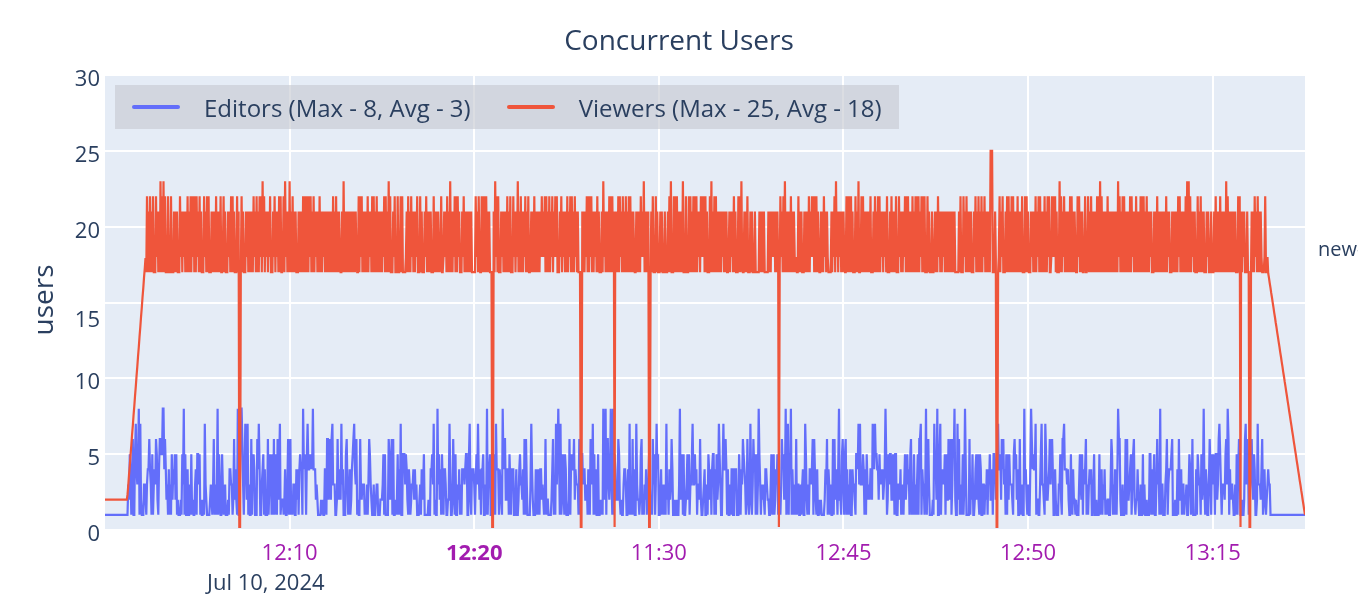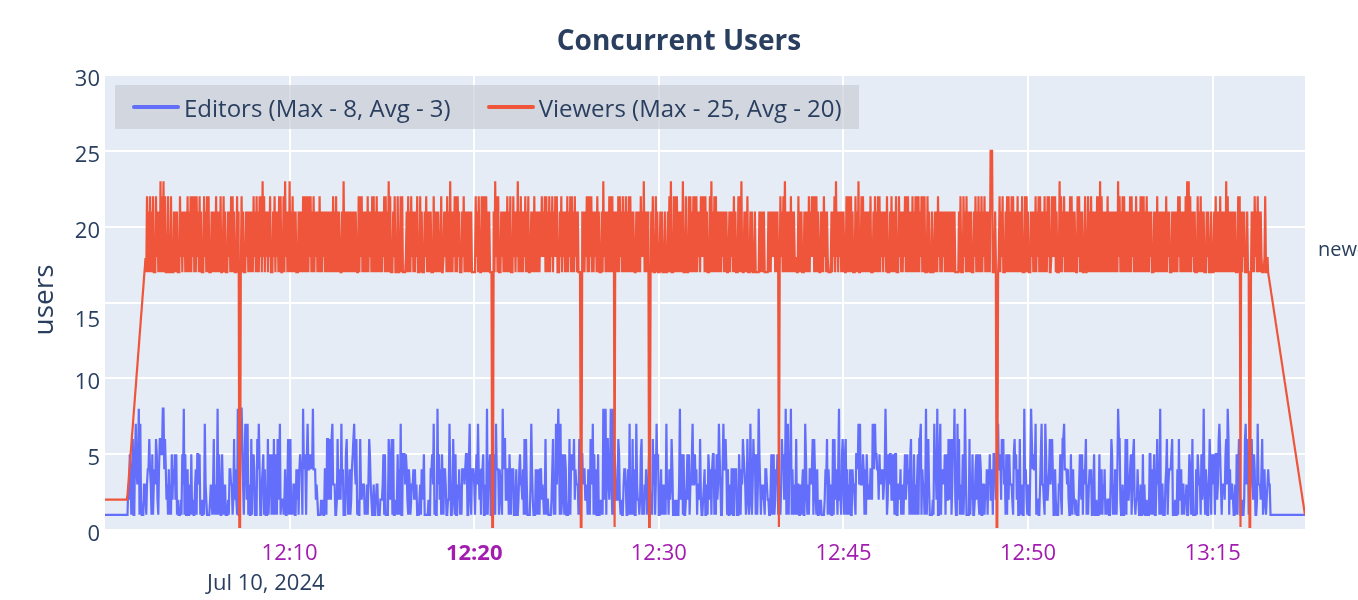--- a/index.html
+++ b/index.html
@@ -16,21 +16,21 @@
     position: relative;
     width: 1358px;
     height: 600px;
   }
   .title {
     position: absolute;
     top: 20px;
     width: 100%;
     text-align: center;
     font-size: 28px;
-    font-weight: 700;
+    font-weight: 400;
     color: #2a3f5f;
   }
   .ylabel {
     position: absolute;
     left: 6px;
     top: 50%;
     transform: translateY(-50%) rotate(-90deg);
     transform-origin: center;
     font-size: 28px;
     color: #2a3f5f;
@@ -62,21 +62,21 @@
     display: flex;
     align-items: center;
     background: rgba(200,203,210,0.65);
     border: 1px solid rgba(0,0,0,0.0);
     padding: 0 16px;
     font-size: 24px;
     color: #2a3f5f;
     gap: 36px;
     z-index: 5;
   }
-  .legend-item { display: flex; align-items: center; gap: 4px; }
+  .legend-item { display: flex; align-items: center; gap: 24px; }
   .legend-swatch { width: 48px; height: 4px; border-radius: 2px; }
   .swatch-editors { background: #636efa; }
   .swatch-viewers { background: #ef553b; }
   .axis-tick-y {
     position: absolute;
     right: 1258px;
     width: 50px;
     text-align: right;
     font-size: 22px;
     color: #2a3f5f;
@@ -158,37 +158,37 @@
       <div class="axis-tick-y" style="top: 365.333px;">10</div>
       <div class="axis-tick-y" style="top: 303px;">15</div>
       <div class="axis-tick-y" style="top: 213.667px;">20</div>
       <div class="axis-tick-y" style="top: 137.833px;">25</div>
       <div class="axis-tick-y" style="top: 62px;">30</div>
     </div>
 
   <div id="xticks">
       <div class="axis-tick-x" style="left: 289.615px;">12:10</div>
       <div class="axis-tick-x" style="left: 474.231px; font-weight: bold;">12:20</div>
-      <div class="axis-tick-x" style="left: 658.846px;">12:30</div>
+      <div class="axis-tick-x" style="left: 658.846px;">11:30</div>
       <div class="axis-tick-x" style="left: 843.462px;">12:45</div>
       <div class="axis-tick-x" style="left: 1028.08px; text-align: center;">12:50</div>
       <div class="axis-tick-x" style="left: 1212.69px;">13:15</div>
     </div>
 
   <div class="date-label">Jul 10, 2024</div>
 
   <svg class="plot" viewBox="0 0 1200 455" preserveAspectRatio="none">
     <polyline id="editors-line" class="series-editors" points="0.0,439.8 0.8,439.8 1.5,439.8 2.3,439.8 3.0,439.8 3.8,439.8 4.5,439.8 5.3,439.8 6.0,439.8 6.8,439.8 7.5,439.8 8.3,439.8 9.0,439.8 9.8,439.8 10.5,439.8 11.3,439.8 12.0,439.8 12.8,439.8 13.5,439.8 14.3,439.8 15.0,439.8 15.8,439.8 16.5,439.8 17.3,439.8 18.0,439.8 18.8,439.8 19.5,439.8 20.3,439.8 21.0,439.8 21.8,439.8 22.5,439.8 23.3,409.5 24.0,424.7 24.8,379.2 25.5,394.3 26.3,439.8 27.0,424.7 27.8,364.0 28.5,439.8 29.3,439.8 30.0,379.2 30.8,348.8 31.5,394.3 32.3,409.5 33.0,394.3 33.8,333.7 34.5,439.8 35.3,348.8 36.0,424.7 36.8,439.8 37.5,439.8 38.3,439.8 39.0,409.5 39.8,409.5 40.5,424.7 41.3,439.8 42.0,409.5 42.8,394.3 43.5,394.3 44.3,364.0 45.0,394.3 45.8,409.5 46.5,439.8 47.3,379.2 48.0,439.8 48.8,409.5 49.5,394.3 50.3,409.5 51.0,364.0 51.8,379.2 52.5,424.7 53.3,439.8 54.0,394.3 54.8,364.0 55.5,364.0 56.3,379.2 57.0,379.2 57.8,333.7 58.5,333.7 59.3,394.3 60.0,364.0 60.8,394.3 61.5,424.7 62.3,409.5 63.0,439.8 63.8,394.3 64.5,439.8 65.3,409.5 66.0,439.8 66.8,379.2 67.5,424.7 68.3,394.3 69.0,409.5 69.8,379.2 70.5,424.7 71.3,379.2 72.0,439.8 72.8,424.7 73.5,439.8 74.3,439.8 75.0,439.8 75.8,424.7 76.5,439.8 77.3,379.2 78.0,409.5 78.8,333.7 79.5,439.8 80.3,379.2 81.1,439.8 81.8,439.8 82.6,394.3 83.3,439.8 84.1,439.8 84.8,409.5 85.6,439.8 86.3,379.2 87.1,439.8 87.8,424.7 88.6,439.8 89.3,439.8 90.1,409.5 90.8,394.3 91.6,439.8 92.3,379.2 93.1,379.2 93.8,409.5 94.6,379.2 95.3,439.8 96.1,424.7 96.8,439.8 97.6,439.8 98.3,424.7 99.1,439.8 99.8,348.8 100.6,409.5 101.3,424.7 102.1,439.8 102.8,439.8 103.6,439.8 104.3,439.8 105.1,424.7 105.8,409.5 106.6,424.7 107.3,439.8 108.1,409.5 108.8,364.0 109.6,439.8 110.3,409.5 111.1,439.8 111.8,424.7 112.6,333.7 113.3,439.8 114.1,379.2 114.8,409.5 115.6,439.8 116.3,439.8 117.1,379.2 117.8,409.5 118.6,439.8 119.3,424.7 120.1,409.5 120.8,439.8 121.6,439.8 122.3,439.8 123.1,424.7 123.8,439.8 124.6,394.3 125.3,394.3 126.1,409.5 126.8,409.5 127.6,439.8 128.3,424.7 129.1,364.0 129.8,424.7 130.6,394.3 131.3,424.7 132.1,439.8 132.8,333.7 133.6,439.8 134.3,439.8 135.1,394.3 135.8,333.7 136.6,333.7 137.3,364.0 138.1,409.5 138.8,439.8 139.6,394.3 140.3,348.8 141.1,379.2 141.8,424.7 142.6,348.8 143.3,439.8 144.1,409.5 144.8,439.8 145.6,439.8 146.3,364.0 147.1,439.8 147.8,394.3 148.6,379.2 149.3,394.3 150.1,439.8 150.8,439.8 151.6,439.8 152.3,364.0 153.1,394.3 153.8,348.8 154.6,394.3 155.3,439.8 156.1,439.8 156.8,409.5 157.6,394.3 158.3,379.2 159.1,439.8 159.8,394.3 160.6,439.8 161.4,439.8 162.1,439.8 162.9,364.0 163.6,439.8 164.4,409.5 165.1,379.2 165.9,394.3 166.6,439.8 167.4,379.2 168.1,439.8 168.9,364.0 169.6,439.8 170.4,424.7 171.1,379.2 171.9,439.8 172.6,364.0 173.4,424.7 174.1,394.3 174.9,348.8 175.6,439.8 176.4,424.7 177.1,424.7 177.9,424.7 178.6,439.8 179.4,424.7 180.1,394.3 180.9,439.8 181.6,439.8 182.4,409.5 183.1,364.0 183.9,439.8 184.6,394.3 185.4,364.0 186.1,439.8 186.9,424.7 187.6,439.8 188.4,409.5 189.1,409.5 189.9,439.8 190.6,439.8 191.4,394.3 192.1,424.7 192.9,394.3 193.6,439.8 194.4,394.3 195.1,379.2 195.9,394.3 196.6,394.3 197.4,439.8 198.1,333.7 198.9,394.3 199.6,379.2 200.4,394.3 201.1,439.8 201.9,379.2 202.6,348.8 203.4,394.3 204.1,394.3 204.9,379.2 205.6,394.3 206.4,379.2 207.1,394.3 207.9,333.7 208.6,394.3 209.4,394.3 210.1,394.3 210.9,424.7 211.6,409.5 212.4,424.7 213.1,439.8 213.9,439.8 214.6,439.8 215.4,439.8 216.1,424.7 216.9,439.8 217.6,424.7 218.4,439.8 219.1,439.8 219.9,394.3 220.6,394.3 221.4,439.8 222.1,364.0 222.9,364.0 223.6,424.7 224.4,364.0 225.1,394.3 225.9,424.7 226.6,364.0 227.4,348.8 228.1,409.5 228.9,409.5 229.6,409.5 230.4,439.8 231.1,439.8 231.9,424.7 232.6,364.0 233.4,424.7 234.1,409.5 234.9,394.3 235.6,424.7 236.4,348.8 237.1,409.5 237.9,394.3 238.6,439.8 239.4,439.8 240.2,439.8 240.9,379.2 241.7,364.0 242.4,409.5 243.2,439.8 243.9,424.7 244.7,394.3 245.4,439.8 246.2,424.7 246.9,394.3 247.7,379.2 248.4,364.0 249.2,348.8 249.9,394.3 250.7,409.5 251.4,364.0 252.2,439.8 252.9,424.7 253.7,439.8 254.4,439.8 255.2,364.0 255.9,409.5 256.7,424.7 257.4,409.5 258.2,409.5 258.9,409.5 259.7,439.8 260.4,424.7 261.2,439.8 261.9,409.5 262.7,439.8 263.4,409.5 264.2,364.0 264.9,379.2 265.7,409.5 266.4,424.7 267.2,439.8 267.9,439.8 268.7,409.5 269.4,439.8 270.2,439.8 270.9,424.7 271.7,409.5 272.4,409.5 273.2,439.8 273.9,439.8 274.7,439.8 275.4,424.7 276.2,424.7 276.9,424.7 277.7,409.5 278.4,379.2 279.2,439.8 279.9,379.2 280.7,439.8 281.4,439.8 282.2,439.8 282.9,439.8 283.7,364.0 284.4,379.2 285.2,424.7 285.9,409.5 286.7,364.0 287.4,439.8 288.2,364.0 288.9,439.8 289.7,439.8 290.4,424.7 291.2,439.8 291.9,424.7 292.7,379.2 293.4,439.8 294.2,394.3 294.9,439.8 295.7,348.8 296.4,439.8 297.2,439.8 297.9,379.2 298.7,379.2 299.4,379.2 300.2,409.5 300.9,379.2 301.7,394.3 302.4,424.7 303.2,439.8 303.9,394.3 304.7,409.5 305.4,439.8 306.2,424.7 306.9,409.5 307.7,409.5 308.4,394.3 309.2,424.7 309.9,394.3 310.7,424.7 311.4,409.5 312.2,439.8 312.9,439.8 313.7,439.8 314.4,424.7 315.2,409.5 315.9,439.8 316.7,394.3 317.4,424.7 318.2,409.5 318.9,379.2 319.7,439.8 320.5,439.8 321.2,439.8 322.0,439.8 322.7,439.8 323.5,424.7 324.2,439.8 325.0,439.8 325.7,394.3 326.5,394.3 327.2,379.2 328.0,409.5 328.7,348.8 329.5,439.8 330.2,424.7 331.0,439.8 331.7,439.8 332.5,333.7 333.2,409.5 334.0,379.2 334.7,424.7 335.5,394.3 336.2,439.8 337.0,379.2 337.7,409.5 338.5,439.8 339.2,394.3 340.0,394.3 340.7,409.5 341.5,439.8 342.2,439.8 343.0,424.7 343.7,424.7 344.5,348.8 345.2,394.3 346.0,439.8 346.7,439.8 347.5,424.7 348.2,364.0 349.0,409.5 349.7,439.8 350.5,379.2 351.2,439.8 352.0,439.8 352.7,409.5 353.5,424.7 354.2,394.3 355.0,439.8 355.7,409.5 356.5,439.8 357.2,394.3 358.0,394.3 358.7,394.3 359.5,409.5 360.2,394.3 361.0,379.2 361.7,379.2 362.5,439.8 363.2,439.8 364.0,379.2 364.7,348.8 365.5,424.7 366.2,439.8 367.0,394.3 367.7,394.3 368.5,394.3 369.2,409.5 370.0,439.8 370.7,409.5 371.5,379.2 372.2,409.5 373.0,348.8 373.7,394.3 374.5,424.7 375.2,394.3 376.0,439.8 376.7,394.3 377.5,394.3 378.2,379.2 379.0,439.8 379.7,439.8 380.5,409.5 381.2,439.8 382.0,333.7 382.7,439.8 383.5,394.3 384.2,394.3 385.0,379.2 385.7,439.8 386.5,439.8 387.2,439.8 388.0,409.5 388.7,439.8 389.5,379.2 390.2,439.8 391.0,348.8 391.7,394.3 392.5,394.3 393.2,394.3 394.0,439.8 394.7,394.3 395.5,409.5 396.2,424.7 397.0,439.8 397.7,333.7 398.5,394.3 399.2,364.0 400.0,364.0 400.8,424.7 401.5,424.7 402.3,394.3 403.0,394.3 403.8,439.8 404.5,379.2 405.3,409.5 406.0,439.8 406.8,394.3 407.5,394.3 408.3,394.3 409.0,439.8 409.8,439.8 410.5,424.7 411.3,394.3 412.0,439.8 412.8,439.8 413.5,424.7 414.3,394.3 415.0,379.2 415.8,409.5 416.5,409.5 417.3,424.7 418.0,394.3 418.8,439.8 419.5,364.0 420.3,439.8 421.0,364.0 421.8,409.5 422.5,439.8 423.3,439.8 424.0,439.8 424.8,439.8 425.5,409.5 426.3,348.8 427.0,394.3 427.8,424.7 428.5,439.8 429.3,439.8 430.0,439.8 430.8,394.3 431.5,439.8 432.3,394.3 433.0,439.8 433.8,394.3 434.5,439.8 435.3,394.3 436.0,394.3 436.8,424.7 437.5,409.5 438.3,424.7 439.0,439.8 439.8,424.7 440.5,364.0 441.3,439.8 442.0,424.7 442.8,424.7 443.5,439.8 444.3,439.8 445.0,439.8 445.8,439.8 446.5,424.7 447.3,394.3 448.0,364.0 448.8,439.8 449.5,409.5 450.3,439.8 451.0,348.8 451.8,409.5 452.5,379.2 453.3,333.7 454.0,379.2 454.8,439.8 455.5,348.8 456.3,439.8 457.0,424.7 457.8,379.2 458.5,409.5 459.3,439.8 460.0,379.2 460.8,394.3 461.5,439.8 462.3,439.8 463.0,439.8 463.8,424.7 464.5,364.0 465.3,439.8 466.0,394.3 466.8,379.2 467.5,394.3 468.3,394.3 469.0,364.0 469.8,424.7 470.5,394.3 471.3,409.5 472.0,409.5 472.8,409.5 473.5,439.8 474.3,364.0 475.0,439.8 475.8,409.5 476.5,379.2 477.3,379.2 478.0,409.5 478.8,394.3 479.5,394.3 480.3,424.7 481.1,424.7 481.8,409.5 482.6,439.8 483.3,394.3 484.1,409.5 484.8,439.8 485.6,364.0 486.3,394.3 487.1,409.5 487.8,348.8 488.6,439.8 489.3,379.2 490.1,439.8 490.8,394.3 491.6,439.8 492.3,439.8 493.1,379.2 493.8,439.8 494.6,439.8 495.3,424.7 496.1,439.8 496.8,424.7 497.6,439.8 498.3,333.7 499.1,424.7 499.8,409.5 500.6,333.7 501.3,439.8 502.1,364.0 502.8,364.0 503.6,409.5 504.3,424.7 505.1,394.3 505.8,333.7 506.6,409.5 507.3,439.8 508.1,333.7 508.8,439.8 509.6,379.2 510.3,394.3 511.1,424.7 511.8,424.7 512.6,424.7 513.3,364.0 514.1,379.2 514.8,424.7 515.6,439.8 516.3,424.7 517.1,439.8 517.8,439.8 518.6,409.5 519.3,394.3 520.1,394.3 520.8,409.5 521.6,439.8 522.3,439.8 523.1,394.3 523.8,439.8 524.6,348.8 525.3,439.8 526.1,409.5 526.8,439.8 527.6,364.0 528.3,439.8 529.1,394.3 529.8,439.8 530.6,439.8 531.3,348.8 532.1,409.5 532.8,424.7 533.6,424.7 534.3,439.8 535.1,424.7 535.8,379.2 536.6,364.0 537.3,439.8 538.1,424.7 538.8,439.8 539.6,409.5 540.3,424.7 541.1,394.3 541.8,439.8 542.6,409.5 543.3,409.5 544.1,379.2 544.8,409.5 545.6,439.8 546.3,424.7 547.1,439.8 547.8,364.0 548.6,409.5 549.3,379.2 550.1,439.8 550.8,409.5 551.6,348.8 552.3,394.3 553.1,379.2 553.8,439.8 554.6,439.8 555.3,424.7 556.1,394.3 556.8,439.8 557.6,424.7 558.3,409.5 559.1,439.8 559.8,409.5 560.6,439.8 561.4,348.8 562.1,424.7 562.9,409.5 563.6,439.8 564.4,394.3 565.1,424.7 565.9,409.5 566.6,364.0 567.4,394.3 568.1,439.8 568.9,439.8 569.6,424.7 570.4,439.8 571.1,439.8 571.9,424.7 572.6,439.8 573.4,439.8 574.1,409.5 574.9,333.7 575.6,424.7 576.4,394.3 577.1,379.2 577.9,439.8 578.6,379.2 579.4,439.8 580.1,439.8 580.9,424.7 581.6,409.5 582.4,379.2 583.1,424.7 583.9,379.2 584.6,439.8 585.4,409.5 586.1,409.5 586.9,379.2 587.6,348.8 588.4,409.5 589.1,409.5 589.9,379.2 590.6,409.5 591.4,394.3 592.1,439.8 592.9,409.5 593.6,409.5 594.4,424.7 595.1,364.0 595.9,424.7 596.6,439.8 597.4,439.8 598.1,424.7 598.9,409.5 599.6,394.3 600.4,439.8 601.1,439.8 601.9,409.5 602.6,439.8 603.4,379.2 604.1,394.3 604.9,424.7 605.6,394.3 606.4,439.8 607.1,394.3 607.9,379.2 608.6,379.2 609.4,439.8 610.1,394.3 610.9,439.8 611.6,379.2 612.4,424.7 613.1,409.5 613.9,348.8 614.6,379.2 615.4,409.5 616.1,439.8 616.9,439.8 617.6,394.3 618.4,348.8 619.1,394.3 619.9,394.3 620.6,364.0 621.4,394.3 622.1,439.8 622.9,394.3 623.6,439.8 624.4,439.8 625.1,409.5 625.9,439.8 626.6,394.3 627.4,394.3 628.1,439.8 628.9,439.8 629.6,394.3 630.4,394.3 631.1,394.3 631.9,439.8 632.6,439.8 633.4,439.8 634.1,379.2 634.9,409.5 635.6,439.8 636.4,394.3 637.1,409.5 637.9,364.0 638.6,379.2 639.4,394.3 640.2,409.5 640.9,439.8 641.7,424.7 642.4,364.0 643.2,409.5 643.9,439.8 644.7,424.7 645.4,348.8 646.2,409.5 646.9,439.8 647.7,409.5 648.4,364.0 649.2,394.3 649.9,379.2 650.7,439.8 651.4,379.2 652.2,439.8 652.9,409.5 653.7,333.7 654.4,379.2 655.2,409.5 655.9,439.8 656.7,409.5 657.4,424.7 658.2,409.5 658.9,424.7 659.7,439.8 660.4,394.3 661.2,394.3 661.9,409.5 662.7,424.7 663.4,424.7 664.2,439.8 664.9,439.8 665.7,409.5 666.4,379.2 667.2,439.8 667.9,394.3 668.7,379.2 669.4,439.8 670.2,424.7 670.9,394.3 671.7,409.5 672.4,379.2 673.2,439.8 673.9,424.7 674.7,424.7 675.4,439.8 676.2,409.5 676.9,364.0 677.7,394.3 678.4,379.2 679.2,424.7 679.9,409.5 680.7,333.7 681.4,439.8 682.2,409.5 682.9,348.8 683.7,439.8 684.4,379.2 685.2,394.3 685.9,333.7 686.7,439.8 687.4,394.3 688.2,424.7 688.9,439.8 689.7,409.5 690.4,439.8 691.2,364.0 691.9,439.8 692.7,409.5 693.4,409.5 694.2,439.8 694.9,439.8 695.7,409.5 696.4,439.8 697.2,409.5 697.9,394.3 698.7,439.8 699.4,439.8 700.2,348.8 700.9,379.2 701.7,424.7 702.4,439.8 703.2,409.5 703.9,439.8 704.7,394.3 705.4,394.3 706.2,409.5 706.9,394.3 707.7,364.0 708.4,439.8 709.2,364.0 709.9,394.3 710.7,424.7 711.4,439.8 712.2,394.3 712.9,439.8 713.7,439.8 714.4,424.7 715.2,439.8 715.9,424.7 716.7,439.8 717.4,439.8 718.2,439.8 718.9,439.8 719.7,424.7 720.5,394.3 721.2,409.5 722.0,364.0 722.7,439.8 723.5,394.3 724.2,409.5 725.0,439.8 725.7,409.5 726.5,439.8 727.2,439.8 728.0,364.0 728.7,439.8 729.5,364.0 730.2,424.7 731.0,394.3 731.7,409.5 732.5,439.8 733.2,394.3 734.0,333.7 734.7,424.7 735.5,424.7 736.2,439.8 737.0,379.2 737.7,364.0 738.5,409.5 739.2,439.8 740.0,379.2 740.7,364.0 741.5,439.8 742.2,394.3 743.0,439.8 743.7,409.5 744.5,439.8 745.2,394.3 746.0,439.8 746.7,439.8 747.5,394.3 748.2,409.5 749.0,409.5 749.7,424.7 750.5,439.8 751.2,379.2 752.0,379.2 752.7,394.3 753.5,348.8 754.2,409.5 755.0,348.8 755.7,409.5 756.5,409.5 757.2,409.5 758.0,379.2 758.7,394.3 759.5,439.8 760.2,394.3 761.0,439.8 761.7,379.2 762.5,409.5 763.2,424.7 764.0,409.5 764.7,424.7 765.5,394.3 766.2,394.3 767.0,424.7 767.7,348.8 768.5,364.0 769.2,394.3 770.0,348.8 770.7,379.2 771.5,379.2 772.2,394.3 773.0,394.3 773.7,424.7 774.5,379.2 775.2,409.5 776.0,394.3 776.7,409.5 777.5,394.3 778.2,424.7 779.0,409.5 779.7,394.3 780.5,333.7 781.2,379.2 782.0,439.8 782.7,424.7 783.5,379.2 784.2,409.5 785.0,379.2 785.7,379.2 786.5,424.7 787.2,424.7 788.0,379.2 788.7,394.3 789.5,439.8 790.2,379.2 791.0,379.2 791.7,439.8 792.5,439.8 793.2,409.5 794.0,409.5 794.7,424.7 795.5,394.3 796.2,439.8 797.0,409.5 797.7,424.7 798.5,439.8 799.2,409.5 800.0,379.2 800.8,424.7 801.5,409.5 802.3,379.2 803.0,409.5 803.8,394.3 804.5,439.8 805.3,379.2 806.0,364.0 806.8,439.8 807.5,409.5 808.3,439.8 809.0,379.2 809.8,439.8 810.5,409.5 811.3,439.8 812.0,409.5 812.8,379.2 813.5,439.8 814.3,364.0 815.0,364.0 815.8,348.8 816.5,439.8 817.3,394.3 818.0,409.5 818.8,409.5 819.5,439.8 820.3,409.5 821.0,333.7 821.8,439.8 822.5,394.3 823.3,364.0 824.0,409.5 824.8,439.8 825.5,439.8 826.3,439.8 827.0,439.8 827.8,424.7 828.5,439.8 829.3,348.8 830.0,394.3 830.8,394.3 831.5,424.7 832.3,333.7 833.0,439.8 833.8,439.8 834.5,379.2 835.3,348.8 836.0,439.8 836.8,394.3 837.5,409.5 838.3,394.3 839.0,409.5 839.8,379.2 840.5,439.8 841.3,379.2 842.0,424.7 842.8,424.7 843.5,364.0 844.3,424.7 845.0,409.5 845.8,364.0 846.5,439.8 847.3,409.5 848.0,364.0 848.8,379.2 849.5,333.7 850.3,424.7 851.0,439.8 851.8,439.8 852.5,348.8 853.3,424.7 854.0,364.0 854.8,439.8 855.5,409.5 856.3,439.8 857.0,424.7 857.8,379.2 858.5,439.8 859.3,409.5 860.0,333.7 860.8,394.3 861.5,439.8 862.3,439.8 863.0,439.8 863.8,439.8 864.5,364.0 865.3,439.8 866.0,409.5 866.8,424.7 867.5,379.2 868.3,439.8 869.0,439.8 869.8,424.7 870.5,394.3 871.3,379.2 872.0,424.7 872.8,379.2 873.5,424.7 874.3,439.8 875.0,379.2 875.8,394.3 876.5,439.8 877.3,439.8 878.0,409.5 878.8,409.5 879.5,439.8 880.3,409.5 881.1,424.7 881.8,394.3 882.6,439.8 883.3,394.3 884.1,409.5 884.8,379.2 885.6,424.7 886.3,424.7 887.1,394.3 887.8,439.8 888.6,379.2 889.3,379.2 890.1,394.3 890.8,424.7 891.6,394.3 892.3,364.0 893.1,348.8 893.8,394.3 894.6,394.3 895.3,379.2 896.1,424.7 896.8,364.0 897.6,394.3 898.3,364.0 899.1,409.5 899.8,394.3 900.6,439.8 901.3,379.2 902.1,439.8 902.8,379.2 903.6,424.7 904.3,379.2 905.1,409.5 905.8,409.5 906.6,409.5 907.3,424.7 908.1,439.8 908.8,379.2 909.6,364.0 910.3,394.3 911.1,379.2 911.8,424.7 912.6,394.3 913.3,439.8 914.1,439.8 914.8,364.0 915.6,439.8 916.3,424.7 917.1,409.5 917.8,439.8 918.6,439.8 919.3,333.7 920.1,409.5 920.8,394.3 921.6,424.7 922.3,439.8 923.1,409.5 923.8,439.8 924.6,439.8 925.3,394.3 926.1,333.7 926.8,364.0 927.6,394.3 928.3,379.2 929.1,394.3 929.8,394.3 930.6,348.8 931.3,439.8 932.1,424.7 932.8,424.7 933.6,439.8 934.3,439.8 935.1,409.5 935.8,379.2 936.6,348.8 937.3,409.5 938.1,409.5 938.8,424.7 939.6,439.8 940.3,348.8 941.1,379.2 941.8,424.7 942.6,424.7 943.3,409.5 944.1,394.3 944.8,364.0 945.6,409.5 946.3,379.2 947.1,364.0 947.8,394.3 948.6,439.8 949.3,439.8 950.1,394.3 950.8,424.7 951.6,439.8 952.3,439.8 953.1,439.8 953.8,409.5 954.6,409.5 955.3,379.2 956.1,424.7 956.8,439.8 957.6,364.0 958.3,364.0 959.1,348.8 959.8,394.3 960.6,394.3 961.4,394.3 962.1,409.5 962.9,394.3 963.6,424.7 964.4,439.8 965.1,439.8 965.9,379.2 966.6,424.7 967.4,439.8 968.1,394.3 968.9,424.7 969.6,424.7 970.4,439.8 971.1,424.7 971.9,439.8 972.6,439.8 973.4,439.8 974.1,409.5 974.9,379.2 975.6,409.5 976.4,424.7 977.1,379.2 977.9,439.8 978.6,394.3 979.4,409.5 980.1,394.3 980.9,364.0 981.6,439.8 982.4,409.5 983.1,439.8 983.9,409.5 984.6,394.3 985.4,409.5 986.1,394.3 986.9,439.8 987.6,439.8 988.4,409.5 989.1,379.2 989.9,439.8 990.6,439.8 991.4,424.7 992.1,439.8 992.9,439.8 993.6,439.8 994.4,379.2 995.1,439.8 995.9,409.5 996.6,394.3 997.4,439.8 998.1,409.5 998.9,424.7 999.6,394.3 1000.4,439.8 1001.1,424.7 1001.9,439.8 1002.6,424.7 1003.4,424.7 1004.1,439.8 1004.9,439.8 1005.6,409.5 1006.4,364.0 1007.1,379.2 1007.9,439.8 1008.6,409.5 1009.4,439.8 1010.1,394.3 1010.9,409.5 1011.6,439.8 1012.4,394.3 1013.1,333.7 1013.9,364.0 1014.6,364.0 1015.4,424.7 1016.1,439.8 1016.9,439.8 1017.6,409.5 1018.4,439.8 1019.1,439.8 1019.9,424.7 1020.6,364.0 1021.4,439.8 1022.1,364.0 1022.9,424.7 1023.6,424.7 1024.4,409.5 1025.1,394.3 1025.9,379.2 1026.6,439.8 1027.4,409.5 1028.1,379.2 1028.9,364.0 1029.6,424.7 1030.4,439.8 1031.1,424.7 1031.9,424.7 1032.6,394.3 1033.4,424.7 1034.1,439.8 1034.9,439.8 1035.6,409.5 1036.4,439.8 1037.1,439.8 1037.9,379.2 1038.6,439.8 1039.4,409.5 1040.2,439.8 1040.9,439.8 1041.7,424.7 1042.4,439.8 1043.2,439.8 1043.9,439.8 1044.7,379.2 1045.4,379.2 1046.2,439.8 1046.9,394.3 1047.7,439.8 1048.4,409.5 1049.2,379.2 1049.9,439.8 1050.7,439.8 1051.4,409.5 1052.2,364.0 1052.9,409.5 1053.7,394.3 1054.4,439.8 1055.2,333.7 1055.9,439.8 1056.7,409.5 1057.4,409.5 1058.2,439.8 1058.9,439.8 1059.7,439.8 1060.4,409.5 1061.2,394.3 1061.9,364.0 1062.7,439.8 1063.4,409.5 1064.2,394.3 1064.9,394.3 1065.7,394.3 1066.4,379.2 1067.2,364.0 1067.9,439.8 1068.7,439.8 1069.4,439.8 1070.2,424.7 1070.9,439.8 1071.7,439.8 1072.4,394.3 1073.2,439.8 1073.9,364.0 1074.7,424.7 1075.4,424.7 1076.2,394.3 1076.9,439.8 1077.7,409.5 1078.4,409.5 1079.2,439.8 1079.9,424.7 1080.7,424.7 1081.4,409.5 1082.2,439.8 1082.9,439.8 1083.7,409.5 1084.4,379.2 1085.2,394.3 1085.9,439.8 1086.7,424.7 1087.4,364.0 1088.2,439.8 1088.9,439.8 1089.7,439.8 1090.4,439.8 1091.2,394.3 1091.9,439.8 1092.7,379.2 1093.4,394.3 1094.2,409.5 1094.9,409.5 1095.7,439.8 1096.4,379.2 1097.2,424.7 1097.9,409.5 1098.7,333.7 1099.4,409.5 1100.2,439.8 1100.9,394.3 1101.7,409.5 1102.4,439.8 1103.2,439.8 1103.9,409.5 1104.7,364.0 1105.4,394.3 1106.2,439.8 1106.9,379.2 1107.7,409.5 1108.4,379.2 1109.2,394.3 1109.9,439.8 1110.7,379.2 1111.4,379.2 1112.2,424.7 1112.9,409.5 1113.7,364.0 1114.4,348.8 1115.2,379.2 1115.9,409.5 1116.7,439.8 1117.4,409.5 1118.2,409.5 1118.9,409.5 1119.7,424.7 1120.5,379.2 1121.2,364.0 1122.0,409.5 1122.7,333.7 1123.5,364.0 1124.2,439.8 1125.0,394.3 1125.7,424.7 1126.5,409.5 1127.2,409.5 1128.0,424.7 1128.7,439.8 1129.5,439.8 1130.2,409.5 1131.0,439.8 1131.7,379.2 1132.5,439.8 1133.2,394.3 1134.0,364.0 1134.7,394.3 1135.5,439.8 1136.2,439.8 1137.0,424.7 1137.7,439.8 1138.5,439.8 1139.2,424.7 1140.0,364.0 1140.7,348.8 1141.5,409.5 1142.2,364.0 1143.0,379.2 1143.7,439.8 1144.5,424.7 1145.2,409.5 1146.0,379.2 1146.7,364.0 1147.5,409.5 1148.2,424.7 1149.0,379.2 1149.7,394.3 1150.5,439.8 1151.2,439.8 1152.0,424.7 1152.7,348.8 1153.5,409.5 1154.2,409.5 1155.0,409.5 1155.7,424.7 1156.5,394.3 1157.2,364.0 1158.0,439.8 1158.7,424.7 1159.5,394.3 1160.2,424.7 1161.0,439.8 1161.7,424.7 1162.5,409.5 1163.2,394.3 1164.0,409.5 1164.7,409.5 1165.5,439.8 1166.2,439.8 1167.0,439.8 1167.7,439.8 1168.5,439.8 1169.2,439.8 1170.0,439.8 1170.7,439.8 1171.5,439.8 1172.2,439.8 1173.0,439.8 1173.7,439.8 1174.5,439.8 1175.2,439.8 1176.0,439.8 1176.7,439.8 1177.5,439.8 1178.2,439.8 1179.0,439.8 1179.7,439.8 1180.5,439.8 1181.2,439.8 1182.0,439.8 1182.7,439.8 1183.5,439.8 1184.2,439.8 1185.0,439.8 1185.7,439.8 1186.5,439.8 1187.2,439.8 1188.0,439.8 1188.7,439.8 1189.5,439.8 1190.2,439.8 1191.0,439.8 1191.7,439.8 1192.5,439.8 1193.2,439.8 1194.0,439.8 1194.7,439.8 1195.5,439.8 1196.2,439.8 1197.0,439.8 1197.7,439.8 1198.5,439.8 1199.2,439.8 1200.0,439.8"></polyline>
     <polyline id="viewers-line" class="series-viewers" points="0.0,424.7 0.8,424.7 1.5,424.7 2.3,424.7 3.0,424.7 3.8,424.7 4.5,424.7 5.3,424.7 6.0,424.7 6.8,424.7 7.5,424.7 8.3,424.7 9.0,424.7 9.8,424.7 10.5,424.7 11.3,424.7 12.0,424.7 12.8,424.7 13.5,424.7 14.3,424.7 15.0,424.7 15.8,424.7 16.5,424.7 17.3,424.7 18.0,424.7 18.8,424.7 19.5,424.7 20.3,424.7 21.0,424.7 21.8,424.7 22.5,419.9 23.3,410.1 24.0,400.2 24.8,390.3 25.5,380.5 26.3,370.6 27.0,360.7 27.8,350.9 28.5,341.0 29.3,331.2 30.0,321.3 30.8,311.4 31.5,301.6 32.3,291.7 33.0,281.8 33.8,272.0 34.5,262.1 35.3,252.2 36.0,242.4 36.8,232.5 37.5,222.6 38.3,212.8 39.0,202.9 39.8,193.0 40.5,183.2 41.3,197.2 42.0,121.3 42.8,197.2 43.5,136.5 44.3,197.2 45.0,121.3 45.8,197.2 46.5,136.5 47.3,197.2 48.0,121.3 48.8,197.2 49.5,197.2 50.3,197.2 51.0,121.3 51.8,182.0 52.5,136.5 53.3,197.2 54.0,136.5 54.8,197.2 55.5,106.2 56.3,197.2 57.0,121.3 57.8,197.2 58.5,106.2 59.3,197.2 60.0,121.3 60.8,197.2 61.5,197.2 62.3,197.2 63.0,121.3 63.8,197.2 64.5,197.2 65.3,197.2 66.0,121.3 66.8,197.2 67.5,197.2 68.3,197.2 69.0,136.5 69.8,197.2 70.5,136.5 71.3,197.2 72.0,136.5 72.8,197.2 73.5,197.2 74.3,197.2 75.0,121.3 75.8,182.0 76.5,136.5 77.3,197.2 78.0,136.5 78.8,182.0 79.5,136.5 80.3,197.2 81.1,136.5 81.8,197.2 82.6,121.3 83.3,197.2 84.1,136.5 84.8,197.2 85.6,121.3 86.3,197.2 87.1,121.3 87.8,182.0 88.6,121.3 89.3,197.2 90.1,121.3 90.8,197.2 91.6,121.3 92.3,182.0 93.1,136.5 93.8,197.2 94.6,121.3 95.3,197.2 96.1,136.5 96.8,197.2 97.6,197.2 98.3,197.2 99.1,121.3 99.8,182.0 100.6,136.5 101.3,197.2 102.1,121.3 102.8,197.2 103.6,121.3 104.3,197.2 105.1,197.2 105.8,197.2 106.6,136.5 107.3,197.2 108.1,136.5 108.8,197.2 109.6,136.5 110.3,197.2 111.1,121.3 111.8,197.2 112.6,136.5 113.3,197.2 114.1,136.5 114.8,197.2 115.6,121.3 116.3,197.2 117.1,197.2 117.8,182.0 118.6,121.3 119.3,197.2 120.1,136.5 120.8,197.2 121.6,197.2 122.3,197.2 123.1,136.5 123.8,182.0 124.6,136.5 125.3,197.2 126.1,121.3 126.8,197.2 127.6,121.3 128.3,197.2 129.1,136.5 129.8,197.2 130.6,197.2 131.3,197.2 132.1,121.3 132.8,197.2 133.6,136.5 134.3,452.0 135.1,452.0 135.8,197.2 136.6,121.3 137.3,197.2 138.1,136.5 138.8,197.2 139.6,197.2 140.3,197.2 141.1,136.5 141.8,182.0 142.6,136.5 143.3,197.2 144.1,136.5 144.8,197.2 145.6,136.5 146.3,197.2 147.1,136.5 147.8,197.2 148.6,121.3 149.3,182.0 150.1,136.5 150.8,197.2 151.6,121.3 152.3,197.2 153.1,136.5 153.8,197.2 154.6,121.3 155.3,182.0 156.1,121.3 156.8,197.2 157.6,106.2 158.3,182.0 159.1,121.3 159.8,197.2 160.6,136.5 161.4,182.0 162.1,136.5 162.9,197.2 163.6,136.5 164.4,182.0 165.1,121.3 165.9,197.2 166.6,197.2 167.4,197.2 168.1,136.5 168.9,182.0 169.6,121.3 170.4,197.2 171.1,136.5 171.9,182.0 172.6,136.5 173.4,197.2 174.1,121.3 174.9,197.2 175.6,121.3 176.4,197.2 177.1,197.2 177.9,182.0 178.6,121.3 179.4,197.2 180.1,106.2 180.9,182.0 181.6,136.5 182.4,197.2 183.1,136.5 183.9,197.2 184.6,106.2 185.4,197.2 186.1,136.5 186.9,197.2 187.6,121.3 188.4,197.2 189.1,136.5 189.9,197.2 190.6,136.5 191.4,197.2 192.1,197.2 192.9,197.2 193.6,136.5 194.4,197.2 195.1,136.5 195.9,197.2 196.6,136.5 197.4,197.2 198.1,121.3 198.9,197.2 199.6,121.3 200.4,197.2 201.1,121.3 201.9,197.2 202.6,121.3 203.4,197.2 204.1,121.3 204.9,182.0 205.6,121.3 206.4,197.2 207.1,136.5 207.9,197.2 208.6,121.3 209.4,197.2 210.1,136.5 210.9,182.0 211.6,136.5 212.4,197.2 213.1,136.5 213.9,197.2 214.6,121.3 215.4,197.2 216.1,136.5 216.9,197.2 217.6,136.5 218.4,182.0 219.1,136.5 219.9,197.2 220.6,136.5 221.4,197.2 222.1,136.5 222.9,197.2 223.6,136.5 224.4,197.2 225.1,136.5 225.9,197.2 226.6,136.5 227.4,197.2 228.1,121.3 228.9,197.2 229.6,136.5 230.4,197.2 231.1,121.3 231.9,197.2 232.6,136.5 233.4,197.2 234.1,136.5 234.9,182.0 235.6,197.2 236.4,197.2 237.1,136.5 237.9,197.2 238.6,106.2 239.4,197.2 240.2,136.5 240.9,197.2 241.7,136.5 242.4,197.2 243.2,136.5 243.9,197.2 244.7,136.5 245.4,197.2 246.2,136.5 246.9,197.2 247.7,136.5 248.4,197.2 249.2,136.5 249.9,197.2 250.7,136.5 251.4,182.0 252.2,197.2 252.9,197.2 253.7,121.3 254.4,197.2 255.2,121.3 255.9,182.0 256.7,121.3 257.4,197.2 258.2,136.5 258.9,197.2 259.7,136.5 260.4,197.2 261.2,136.5 261.9,197.2 262.7,121.3 263.4,197.2 264.2,136.5 264.9,182.0 265.7,136.5 266.4,197.2 267.2,121.3 267.9,197.2 268.7,121.3 269.4,197.2 270.2,136.5 270.9,197.2 271.7,121.3 272.4,197.2 273.2,136.5 273.9,197.2 274.7,136.5 275.4,197.2 276.2,136.5 276.9,197.2 277.7,136.5 278.4,182.0 279.2,121.3 279.9,197.2 280.7,121.3 281.4,197.2 282.2,136.5 282.9,197.2 283.7,106.2 284.4,197.2 285.2,121.3 285.9,197.2 286.7,197.2 287.4,197.2 288.2,136.5 288.9,182.0 289.7,121.3 290.4,197.2 291.2,197.2 291.9,197.2 292.7,121.3 293.4,197.2 294.2,197.2 294.9,182.0 295.7,121.3 296.4,197.2 297.2,121.3 297.9,197.2 298.7,197.2 299.4,197.2 300.2,197.2 300.9,182.0 301.7,136.5 302.4,197.2 303.2,121.3 303.9,197.2 304.7,136.5 305.4,197.2 306.2,121.3 306.9,182.0 307.7,136.5 308.4,197.2 309.2,136.5 309.9,197.2 310.7,136.5 311.4,182.0 312.2,121.3 312.9,197.2 313.7,197.2 314.4,197.2 315.2,121.3 315.9,197.2 316.7,136.5 317.4,197.2 318.2,197.2 318.9,197.2 319.7,136.5 320.5,182.0 321.2,121.3 322.0,197.2 322.7,136.5 323.5,197.2 324.2,136.5 325.0,197.2 325.7,136.5 326.5,197.2 327.2,197.2 328.0,197.2 328.7,121.3 329.5,197.2 330.2,136.5 331.0,197.2 331.7,136.5 332.5,197.2 333.2,136.5 334.0,182.0 334.7,197.2 335.5,182.0 336.2,121.3 337.0,197.2 337.7,197.2 338.5,182.0 339.2,136.5 340.0,182.0 340.7,136.5 341.5,197.2 342.2,121.3 343.0,197.2 343.7,136.5 344.5,197.2 345.2,106.2 346.0,197.2 346.7,136.5 347.5,197.2 348.2,136.5 349.0,182.0 349.7,121.3 350.5,197.2 351.2,121.3 352.0,197.2 352.7,121.3 353.5,182.0 354.2,136.5 355.0,197.2 355.7,197.2 356.5,197.2 357.2,136.5 358.0,182.0 358.7,121.3 359.5,197.2 360.2,136.5 361.0,197.2 361.7,136.5 362.5,197.2 363.2,136.5 364.0,197.2 364.7,136.5 365.5,197.2 366.2,136.5 367.0,197.2 367.7,197.2 368.5,197.2 369.2,197.2 370.0,197.2 370.7,121.3 371.5,182.0 372.2,136.5 373.0,197.2 373.7,121.3 374.5,182.0 375.2,197.2 376.0,197.2 376.7,121.3 377.5,197.2 378.2,121.3 379.0,197.2 379.7,121.3 380.5,197.2 381.2,121.3 382.0,197.2 382.7,136.5 383.5,197.2 384.2,136.5 385.0,197.2 385.7,197.2 386.5,197.2 387.2,452.0 388.0,452.0 388.7,136.5 389.5,197.2 390.2,106.2 391.0,182.0 391.7,121.3 392.5,197.2 393.2,121.3 394.0,197.2 394.7,197.2 395.5,197.2 396.2,136.5 397.0,182.0 397.7,136.5 398.5,197.2 399.2,136.5 400.0,197.2 400.8,136.5 401.5,197.2 402.3,121.3 403.0,197.2 403.8,136.5 404.5,197.2 405.3,121.3 406.0,197.2 406.8,197.2 407.5,197.2 408.3,121.3 409.0,182.0 409.8,136.5 410.5,197.2 411.3,136.5 412.0,182.0 412.8,106.2 413.5,197.2 414.3,136.5 415.0,197.2 415.8,121.3 416.5,197.2 417.3,136.5 418.0,197.2 418.8,136.5 419.5,182.0 420.3,121.3 421.0,197.2 421.8,136.5 422.5,197.2 423.3,121.3 424.0,197.2 424.8,197.2 425.5,182.0 426.3,136.5 427.0,197.2 427.8,136.5 428.5,197.2 429.3,121.3 430.0,197.2 430.8,136.5 431.5,197.2 432.3,136.5 433.0,197.2 433.8,136.5 434.5,197.2 435.3,136.5 436.0,182.0 436.8,121.3 437.5,182.0 438.3,136.5 439.0,182.0 439.8,121.3 440.5,197.2 441.3,121.3 442.0,197.2 442.8,136.5 443.5,197.2 444.3,121.3 445.0,197.2 445.8,136.5 446.5,182.0 447.3,121.3 448.0,197.2 448.8,136.5 449.5,182.0 450.3,121.3 451.0,182.0 451.8,121.3 452.5,197.2 453.3,197.2 454.0,197.2 454.8,136.5 455.5,182.0 456.3,121.3 457.0,197.2 457.8,136.5 458.5,182.0 459.3,136.5 460.0,197.2 460.8,136.5 461.5,197.2 462.3,121.3 463.0,197.2 463.8,136.5 464.5,182.0 465.3,121.3 466.0,197.2 466.8,121.3 467.5,197.2 468.3,136.5 469.0,197.2 469.8,121.3 470.5,182.0 471.3,136.5 472.0,197.2 472.8,136.5 473.5,197.2 474.3,197.2 475.0,197.2 475.8,452.0 476.5,452.0 477.3,136.5 478.0,197.2 478.8,136.5 479.5,197.2 480.3,136.5 481.1,182.0 481.8,121.3 482.6,197.2 483.3,121.3 484.1,197.2 484.8,121.3 485.6,182.0 486.3,121.3 487.1,197.2 487.8,136.5 488.6,197.2 489.3,136.5 490.1,182.0 490.8,136.5 491.6,197.2 492.3,121.3 493.1,197.2 493.8,136.5 494.6,197.2 495.3,197.2 496.1,197.2 496.8,136.5 497.6,197.2 498.3,106.2 499.1,182.0 499.8,136.5 500.6,197.2 501.3,136.5 502.1,197.2 502.8,136.5 503.6,197.2 504.3,121.3 505.1,197.2 505.8,121.3 506.6,197.2 507.3,121.3 508.1,197.2 508.8,136.5 509.6,452.0 510.3,136.5 511.1,197.2 511.8,136.5 512.6,197.2 513.3,121.3 514.1,197.2 514.8,121.3 515.6,182.0 516.3,136.5 517.1,197.2 517.8,121.3 518.6,197.2 519.3,136.5 520.1,197.2 520.8,121.3 521.6,197.2 522.3,136.5 523.1,197.2 523.8,121.3 524.6,197.2 525.3,121.3 526.1,197.2 526.8,136.5 527.6,197.2 528.3,136.5 529.1,182.0 529.8,197.2 530.6,197.2 531.3,136.5 532.1,197.2 532.8,136.5 533.6,197.2 534.3,136.5 535.1,197.2 535.8,121.3 536.6,182.0 537.3,136.5 538.1,182.0 538.8,106.2 539.6,197.2 540.3,136.5 541.1,197.2 541.8,136.5 542.6,197.2 543.3,136.5 544.1,452.0 544.8,452.0 545.6,197.2 546.3,136.5 547.1,197.2 547.8,121.3 548.6,197.2 549.3,197.2 550.1,197.2 550.8,121.3 551.6,197.2 552.3,136.5 553.1,197.2 553.8,197.2 554.6,197.2 555.3,136.5 556.1,197.2 556.8,136.5 557.6,197.2 558.3,197.2 559.1,197.2 559.8,136.5 560.6,197.2 561.4,197.2 562.1,197.2 562.9,136.5 563.6,197.2 564.4,121.3 565.1,197.2 565.9,106.2 566.6,197.2 567.4,197.2 568.1,197.2 568.9,121.3 569.6,197.2 570.4,121.3 571.1,197.2 571.9,121.3 572.6,197.2 573.4,136.5 574.1,197.2 574.9,136.5 575.6,197.2 576.4,136.5 577.1,197.2 577.9,106.2 578.6,197.2 579.4,197.2 580.1,197.2 580.9,121.3 581.6,197.2 582.4,197.2 583.1,197.2 583.9,121.3 584.6,197.2 585.4,121.3 586.1,197.2 586.9,136.5 587.6,197.2 588.4,121.3 589.1,197.2 589.9,121.3 590.6,197.2 591.4,121.3 592.1,197.2 592.9,136.5 593.6,182.0 594.4,136.5 595.1,197.2 595.9,121.3 596.6,182.0 597.4,121.3 598.1,182.0 598.9,121.3 599.6,197.2 600.4,121.3 601.1,197.2 601.9,136.5 602.6,197.2 603.4,197.2 604.1,197.2 604.9,121.3 605.6,197.2 606.4,106.2 607.1,197.2 607.9,136.5 608.6,197.2 609.4,121.3 610.1,197.2 610.9,121.3 611.6,197.2 612.4,136.5 613.1,197.2 613.9,136.5 614.6,197.2 615.4,136.5 616.1,197.2 616.9,136.5 617.6,182.0 618.4,136.5 619.1,197.2 619.9,136.5 620.6,197.2 621.4,136.5 622.1,197.2 622.9,197.2 623.6,182.0 624.4,136.5 625.1,197.2 625.9,136.5 626.6,182.0 627.4,136.5 628.1,197.2 628.9,121.3 629.6,197.2 630.4,136.5 631.1,197.2 631.9,197.2 632.6,197.2 633.4,121.3 634.1,197.2 634.9,121.3 635.6,197.2 636.4,106.2 637.1,182.0 637.9,197.2 638.6,197.2 639.4,136.5 640.2,197.2 640.9,136.5 641.7,197.2 642.4,121.3 643.2,197.2 643.9,197.2 644.7,197.2 645.4,136.5 646.2,197.2 646.9,136.5 647.7,197.2 648.4,197.2 649.2,197.2 649.9,136.5 650.7,197.2 651.4,197.2 652.2,197.2 652.9,197.2 653.7,197.2 654.4,136.5 655.2,197.2 655.9,136.5 656.7,197.2 657.4,136.5 658.2,197.2 658.9,136.5 659.7,197.2 660.4,197.2 661.2,197.2 661.9,197.2 662.7,197.2 663.4,136.5 664.2,197.2 664.9,136.5 665.7,197.2 666.4,136.5 667.2,182.0 667.9,136.5 668.7,182.0 669.4,136.5 670.2,197.2 670.9,136.5 671.7,197.2 672.4,136.5 673.2,197.2 673.9,452.0 674.7,197.2 675.4,121.3 676.2,182.0 676.9,136.5 677.7,197.2 678.4,121.3 679.2,197.2 679.9,106.2 680.7,197.2 681.4,136.5 682.2,197.2 682.9,136.5 683.7,197.2 684.4,136.5 685.2,197.2 685.9,121.3 686.7,197.2 687.4,136.5 688.2,197.2 688.9,136.5 689.7,182.0 690.4,197.2 691.2,182.0 691.9,197.2 692.7,197.2 693.4,121.3 694.2,197.2 694.9,136.5 695.7,197.2 696.4,136.5 697.2,197.2 697.9,197.2 698.7,197.2 699.4,136.5 700.2,197.2 700.9,136.5 701.7,197.2 702.4,136.5 703.2,197.2 703.9,121.3 704.7,197.2 705.4,136.5 706.2,182.0 706.9,121.3 707.7,182.0 708.4,121.3 709.2,197.2 709.9,121.3 710.7,197.2 711.4,121.3 712.2,197.2 712.9,136.5 713.7,182.0 714.4,197.2 715.2,197.2 715.9,136.5 716.7,197.2 717.4,136.5 718.2,197.2 718.9,121.3 719.7,182.0 720.5,136.5 721.2,197.2 722.0,136.5 722.7,182.0 723.5,197.2 724.2,197.2 725.0,197.2 725.7,197.2 726.5,136.5 727.2,197.2 728.0,136.5 728.7,182.0 729.5,121.3 730.2,197.2 731.0,106.2 731.7,182.0 732.5,136.5 733.2,197.2 734.0,136.5 734.7,182.0 735.5,136.5 736.2,197.2 737.0,136.5 737.7,197.2 738.5,136.5 739.2,182.0 740.0,197.2 740.7,197.2 741.5,121.3 742.2,197.2 743.0,121.3 743.7,197.2 744.5,121.3 745.2,197.2 746.0,121.3 746.7,197.2 747.5,136.5 748.2,197.2 749.0,197.2 749.7,197.2 750.5,121.3 751.2,197.2 752.0,136.5 752.7,197.2 753.5,106.2 754.2,197.2 755.0,197.2 755.7,182.0 756.5,121.3 757.2,197.2 758.0,121.3 758.7,197.2 759.5,136.5 760.2,197.2 761.0,136.5 761.7,197.2 762.5,136.5 763.2,197.2 764.0,136.5 764.7,197.2 765.5,121.3 766.2,197.2 767.0,197.2 767.7,197.2 768.5,136.5 769.2,197.2 770.0,121.3 770.7,197.2 771.5,136.5 772.2,197.2 773.0,121.3 773.7,197.2 774.5,121.3 775.2,197.2 776.0,136.5 776.7,182.0 777.5,136.5 778.2,197.2 779.0,136.5 779.7,182.0 780.5,136.5 781.2,197.2 782.0,121.3 782.7,197.2 783.5,197.2 784.2,197.2 785.0,136.5 785.7,197.2 786.5,121.3 787.2,197.2 788.0,136.5 788.7,197.2 789.5,136.5 790.2,197.2 791.0,121.3 791.7,197.2 792.5,197.2 793.2,197.2 794.0,121.3 794.7,182.0 795.5,136.5 796.2,197.2 797.0,136.5 797.7,197.2 798.5,136.5 799.2,182.0 800.0,121.3 800.8,197.2 801.5,121.3 802.3,197.2 803.0,121.3 803.8,197.2 804.5,136.5 805.3,197.2 806.0,136.5 806.8,197.2 807.5,121.3 808.3,197.2 809.0,136.5 809.8,197.2 810.5,121.3 811.3,197.2 812.0,121.3 812.8,197.2 813.5,121.3 814.3,197.2 815.0,136.5 815.8,182.0 816.5,121.3 817.3,197.2 818.0,121.3 818.8,197.2 819.5,121.3 820.3,197.2 821.0,197.2 821.8,197.2 822.5,121.3 823.3,197.2 824.0,136.5 824.8,197.2 825.5,197.2 826.3,197.2 827.0,136.5 827.8,197.2 828.5,197.2 829.3,182.0 830.0,136.5 830.8,197.2 831.5,136.5 832.3,197.2 833.0,121.3 833.8,182.0 834.5,136.5 835.3,197.2 836.0,136.5 836.8,197.2 837.5,136.5 838.3,182.0 839.0,136.5 839.8,197.2 840.5,136.5 841.3,197.2 842.0,136.5 842.8,197.2 843.5,136.5 844.3,197.2 845.0,136.5 845.8,197.2 846.5,136.5 847.3,197.2 848.0,136.5 848.8,197.2 849.5,136.5 850.3,197.2 851.0,197.2 851.8,197.2 852.5,197.2 853.3,197.2 854.0,136.5 854.8,197.2 855.5,121.3 856.3,197.2 857.0,197.2 857.8,197.2 858.5,121.3 859.3,182.0 860.0,136.5 860.8,197.2 861.5,121.3 862.3,197.2 863.0,136.5 863.8,197.2 864.5,136.5 865.3,197.2 866.0,136.5 866.8,197.2 867.5,197.2 868.3,197.2 869.0,136.5 869.8,182.0 870.5,121.3 871.3,197.2 872.0,136.5 872.8,197.2 873.5,121.3 874.3,197.2 875.0,136.5 875.8,197.2 876.5,121.3 877.3,197.2 878.0,136.5 878.8,182.0 879.5,121.3 880.3,197.2 881.1,136.5 881.8,197.2 882.6,136.5 883.3,197.2 884.1,136.5 884.8,197.2 885.6,75.8 886.3,75.8 887.1,75.8 887.8,197.2 888.6,197.2 889.3,197.2 890.1,136.5 890.8,182.0 891.6,452.0 892.3,452.0 893.1,197.2 893.8,182.0 894.6,121.3 895.3,197.2 896.1,136.5 896.8,182.0 897.6,121.3 898.3,197.2 899.1,197.2 899.8,197.2 900.6,136.5 901.3,197.2 902.1,121.3 902.8,197.2 903.6,121.3 904.3,197.2 905.1,136.5 905.8,197.2 906.6,121.3 907.3,197.2 908.1,121.3 908.8,197.2 909.6,136.5 910.3,197.2 911.1,136.5 911.8,197.2 912.6,121.3 913.3,197.2 914.1,136.5 914.8,197.2 915.6,136.5 916.3,197.2 917.1,121.3 917.8,197.2 918.6,197.2 919.3,197.2 920.1,121.3 920.8,197.2 921.6,121.3 922.3,197.2 923.1,136.5 923.8,197.2 924.6,197.2 925.3,197.2 926.1,136.5 926.8,182.0 927.6,136.5 928.3,197.2 929.1,136.5 929.8,197.2 930.6,121.3 931.3,197.2 932.1,136.5 932.8,182.0 933.6,121.3 934.3,197.2 935.1,121.3 935.8,197.2 936.6,136.5 937.3,197.2 938.1,136.5 938.8,197.2 939.6,121.3 940.3,197.2 941.1,136.5 941.8,197.2 942.6,121.3 943.3,182.0 944.1,121.3 944.8,197.2 945.6,197.2 946.3,182.0 947.1,121.3 947.8,182.0 948.6,121.3 949.3,182.0 950.1,121.3 950.8,197.2 951.6,136.5 952.3,197.2 953.1,197.2 953.8,197.2 954.6,106.2 955.3,197.2 956.1,121.3 956.8,197.2 957.6,136.5 958.3,182.0 959.1,121.3 959.8,197.2 960.6,136.5 961.4,197.2 962.1,136.5 962.9,197.2 963.6,136.5 964.4,197.2 965.1,121.3 965.9,197.2 966.6,121.3 967.4,197.2 968.1,136.5 968.9,197.2 969.6,136.5 970.4,182.0 971.1,197.2 971.9,197.2 972.6,121.3 973.4,182.0 974.1,121.3 974.9,197.2 975.6,136.5 976.4,197.2 977.1,136.5 977.9,197.2 978.6,197.2 979.4,182.0 980.1,121.3 980.9,197.2 981.6,197.2 982.4,182.0 983.1,121.3 983.9,197.2 984.6,136.5 985.4,197.2 986.1,121.3 986.9,197.2 987.6,136.5 988.4,197.2 989.1,136.5 989.9,197.2 990.6,136.5 991.4,197.2 992.1,121.3 992.9,197.2 993.6,121.3 994.4,197.2 995.1,106.2 995.9,197.2 996.6,121.3 997.4,197.2 998.1,136.5 998.9,197.2 999.6,136.5 1000.4,197.2 1001.1,136.5 1001.9,197.2 1002.6,121.3 1003.4,197.2 1004.1,136.5 1004.9,197.2 1005.6,136.5 1006.4,197.2 1007.1,136.5 1007.9,197.2 1008.6,136.5 1009.4,197.2 1010.1,136.5 1010.9,197.2 1011.6,136.5 1012.4,197.2 1013.1,106.2 1013.9,182.0 1014.6,121.3 1015.4,197.2 1016.1,136.5 1016.9,197.2 1017.6,121.3 1018.4,197.2 1019.1,121.3 1019.9,197.2 1020.6,136.5 1021.4,197.2 1022.1,136.5 1022.9,197.2 1023.6,136.5 1024.4,197.2 1025.1,121.3 1025.9,197.2 1026.6,121.3 1027.4,182.0 1028.1,136.5 1028.9,197.2 1029.6,136.5 1030.4,197.2 1031.1,121.3 1031.9,197.2 1032.6,136.5 1033.4,197.2 1034.1,136.5 1034.9,197.2 1035.6,121.3 1036.4,197.2 1037.1,121.3 1037.9,197.2 1038.6,121.3 1039.4,197.2 1040.2,136.5 1040.9,197.2 1041.7,121.3 1042.4,197.2 1043.2,136.5 1043.9,197.2 1044.7,136.5 1045.4,182.0 1046.2,136.5 1046.9,197.2 1047.7,197.2 1048.4,197.2 1049.2,136.5 1049.9,197.2 1050.7,136.5 1051.4,197.2 1052.2,121.3 1052.9,197.2 1053.7,136.5 1054.4,197.2 1055.2,136.5 1055.9,197.2 1056.7,136.5 1057.4,197.2 1058.2,136.5 1058.9,197.2 1059.7,136.5 1060.4,197.2 1061.2,121.3 1061.9,197.2 1062.7,136.5 1063.4,182.0 1064.2,136.5 1064.9,197.2 1065.7,197.2 1066.4,197.2 1067.2,136.5 1067.9,197.2 1068.7,136.5 1069.4,197.2 1070.2,136.5 1070.9,197.2 1071.7,136.5 1072.4,197.2 1073.2,121.3 1073.9,182.0 1074.7,121.3 1075.4,197.2 1076.2,136.5 1076.9,197.2 1077.7,136.5 1078.4,197.2 1079.2,136.5 1079.9,197.2 1080.7,121.3 1081.4,197.2 1082.2,106.2 1082.9,197.2 1083.7,106.2 1084.4,197.2 1085.2,121.3 1085.9,197.2 1086.7,136.5 1087.4,182.0 1088.2,136.5 1088.9,197.2 1089.7,136.5 1090.4,197.2 1091.2,197.2 1091.9,197.2 1092.7,121.3 1093.4,197.2 1094.2,136.5 1094.9,197.2 1095.7,121.3 1096.4,197.2 1097.2,136.5 1097.9,197.2 1098.7,136.5 1099.4,197.2 1100.2,197.2 1100.9,197.2 1101.7,136.5 1102.4,182.0 1103.2,136.5 1103.9,197.2 1104.7,197.2 1105.4,182.0 1106.2,136.5 1106.9,197.2 1107.7,197.2 1108.4,197.2 1109.2,136.5 1109.9,197.2 1110.7,121.3 1111.4,197.2 1112.2,136.5 1112.9,197.2 1113.7,136.5 1114.4,197.2 1115.2,121.3 1115.9,197.2 1116.7,136.5 1117.4,197.2 1118.2,136.5 1118.9,197.2 1119.7,136.5 1120.5,197.2 1121.2,106.2 1122.0,197.2 1122.7,121.3 1123.5,197.2 1124.2,136.5 1125.0,197.2 1125.7,136.5 1126.5,197.2 1127.2,136.5 1128.0,197.2 1128.7,136.5 1129.5,197.2 1130.2,136.5 1131.0,197.2 1131.7,197.2 1132.5,197.2 1133.2,121.3 1134.0,197.2 1134.7,121.3 1135.5,452.0 1136.2,136.5 1137.0,197.2 1137.7,136.5 1138.5,182.0 1139.2,136.5 1140.0,197.2 1140.7,197.2 1141.5,197.2 1142.2,136.5 1143.0,197.2 1143.7,197.2 1144.5,452.0 1145.2,452.0 1146.0,197.2 1146.7,136.5 1147.5,197.2 1148.2,136.5 1149.0,197.2 1149.7,121.3 1150.5,182.0 1151.2,136.5 1152.0,197.2 1152.7,121.3 1153.5,197.2 1154.2,136.5 1155.0,197.2 1155.7,136.5 1156.5,182.0 1157.2,197.2 1158.0,197.2 1158.7,197.2 1159.5,182.0 1160.2,121.3 1161.0,197.2 1161.7,197.2 1162.5,182.0 1163.2,198.2 1164.0,203.1 1164.7,208.0 1165.5,212.9 1166.2,217.9 1167.0,222.8 1167.7,227.7 1168.5,232.7 1169.2,237.6 1170.0,242.5 1170.7,247.5 1171.5,252.4 1172.2,257.3 1173.0,262.3 1173.7,267.2 1174.5,272.1 1175.2,277.1 1176.0,282.0 1176.7,286.9 1177.5,291.9 1178.2,296.8 1179.0,301.7 1179.7,306.7 1180.5,311.6 1181.2,316.5 1182.0,321.5 1182.7,326.4 1183.5,331.3 1184.2,336.3 1185.0,341.2 1185.7,346.1 1186.5,351.1 1187.2,356.0 1188.0,360.9 1188.7,365.8 1189.5,370.8 1190.2,375.7 1191.0,380.6 1191.7,385.6 1192.5,390.5 1193.2,395.4 1194.0,400.4 1194.7,405.3 1195.5,410.2 1196.2,415.2 1197.0,420.1 1197.7,425.0 1198.5,430.0 1199.2,434.9 1200.0,439.8"></polyline>
   </svg>
 
   <div class="legend-box">
     <div class="legend-item">
       <div class="legend-swatch swatch-editors"></div>
       <span>Editors (Max - 8, Avg - 3)</span>
     </div>
     <div class="legend-item">
       <div class="legend-swatch swatch-viewers"></div>
-      <span>Viewers (Max - 25, Avg - 20)</span>
+      <span>Viewers (Max - 25, Avg - 18)</span>
     </div>
   </div>
 
 </div>
 
 </body></html>

